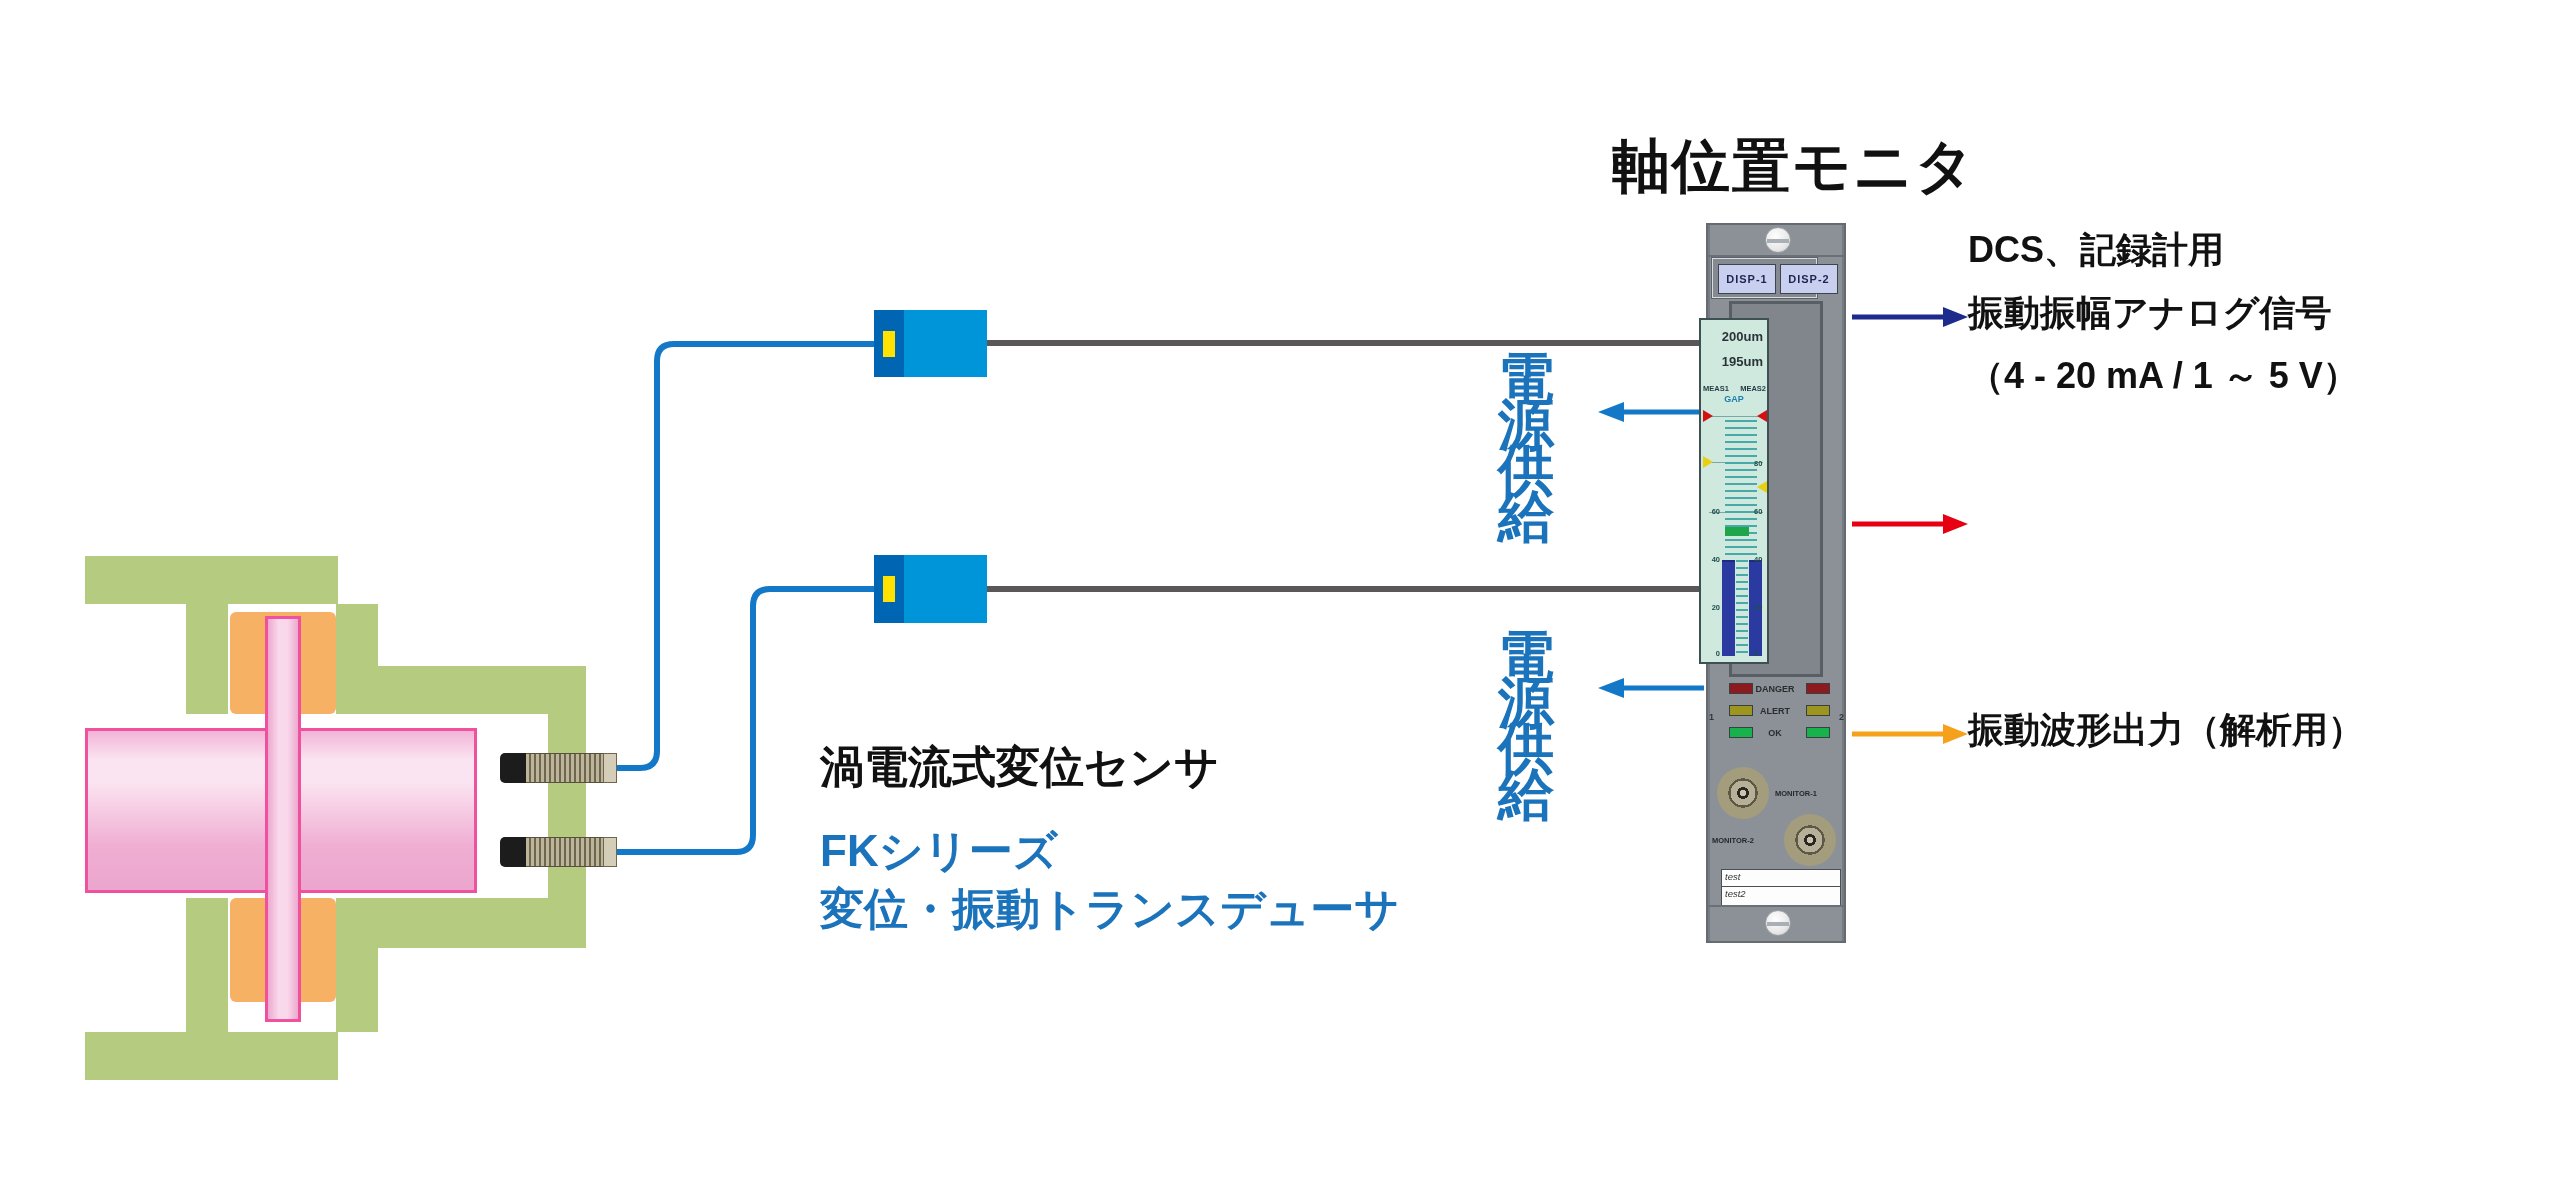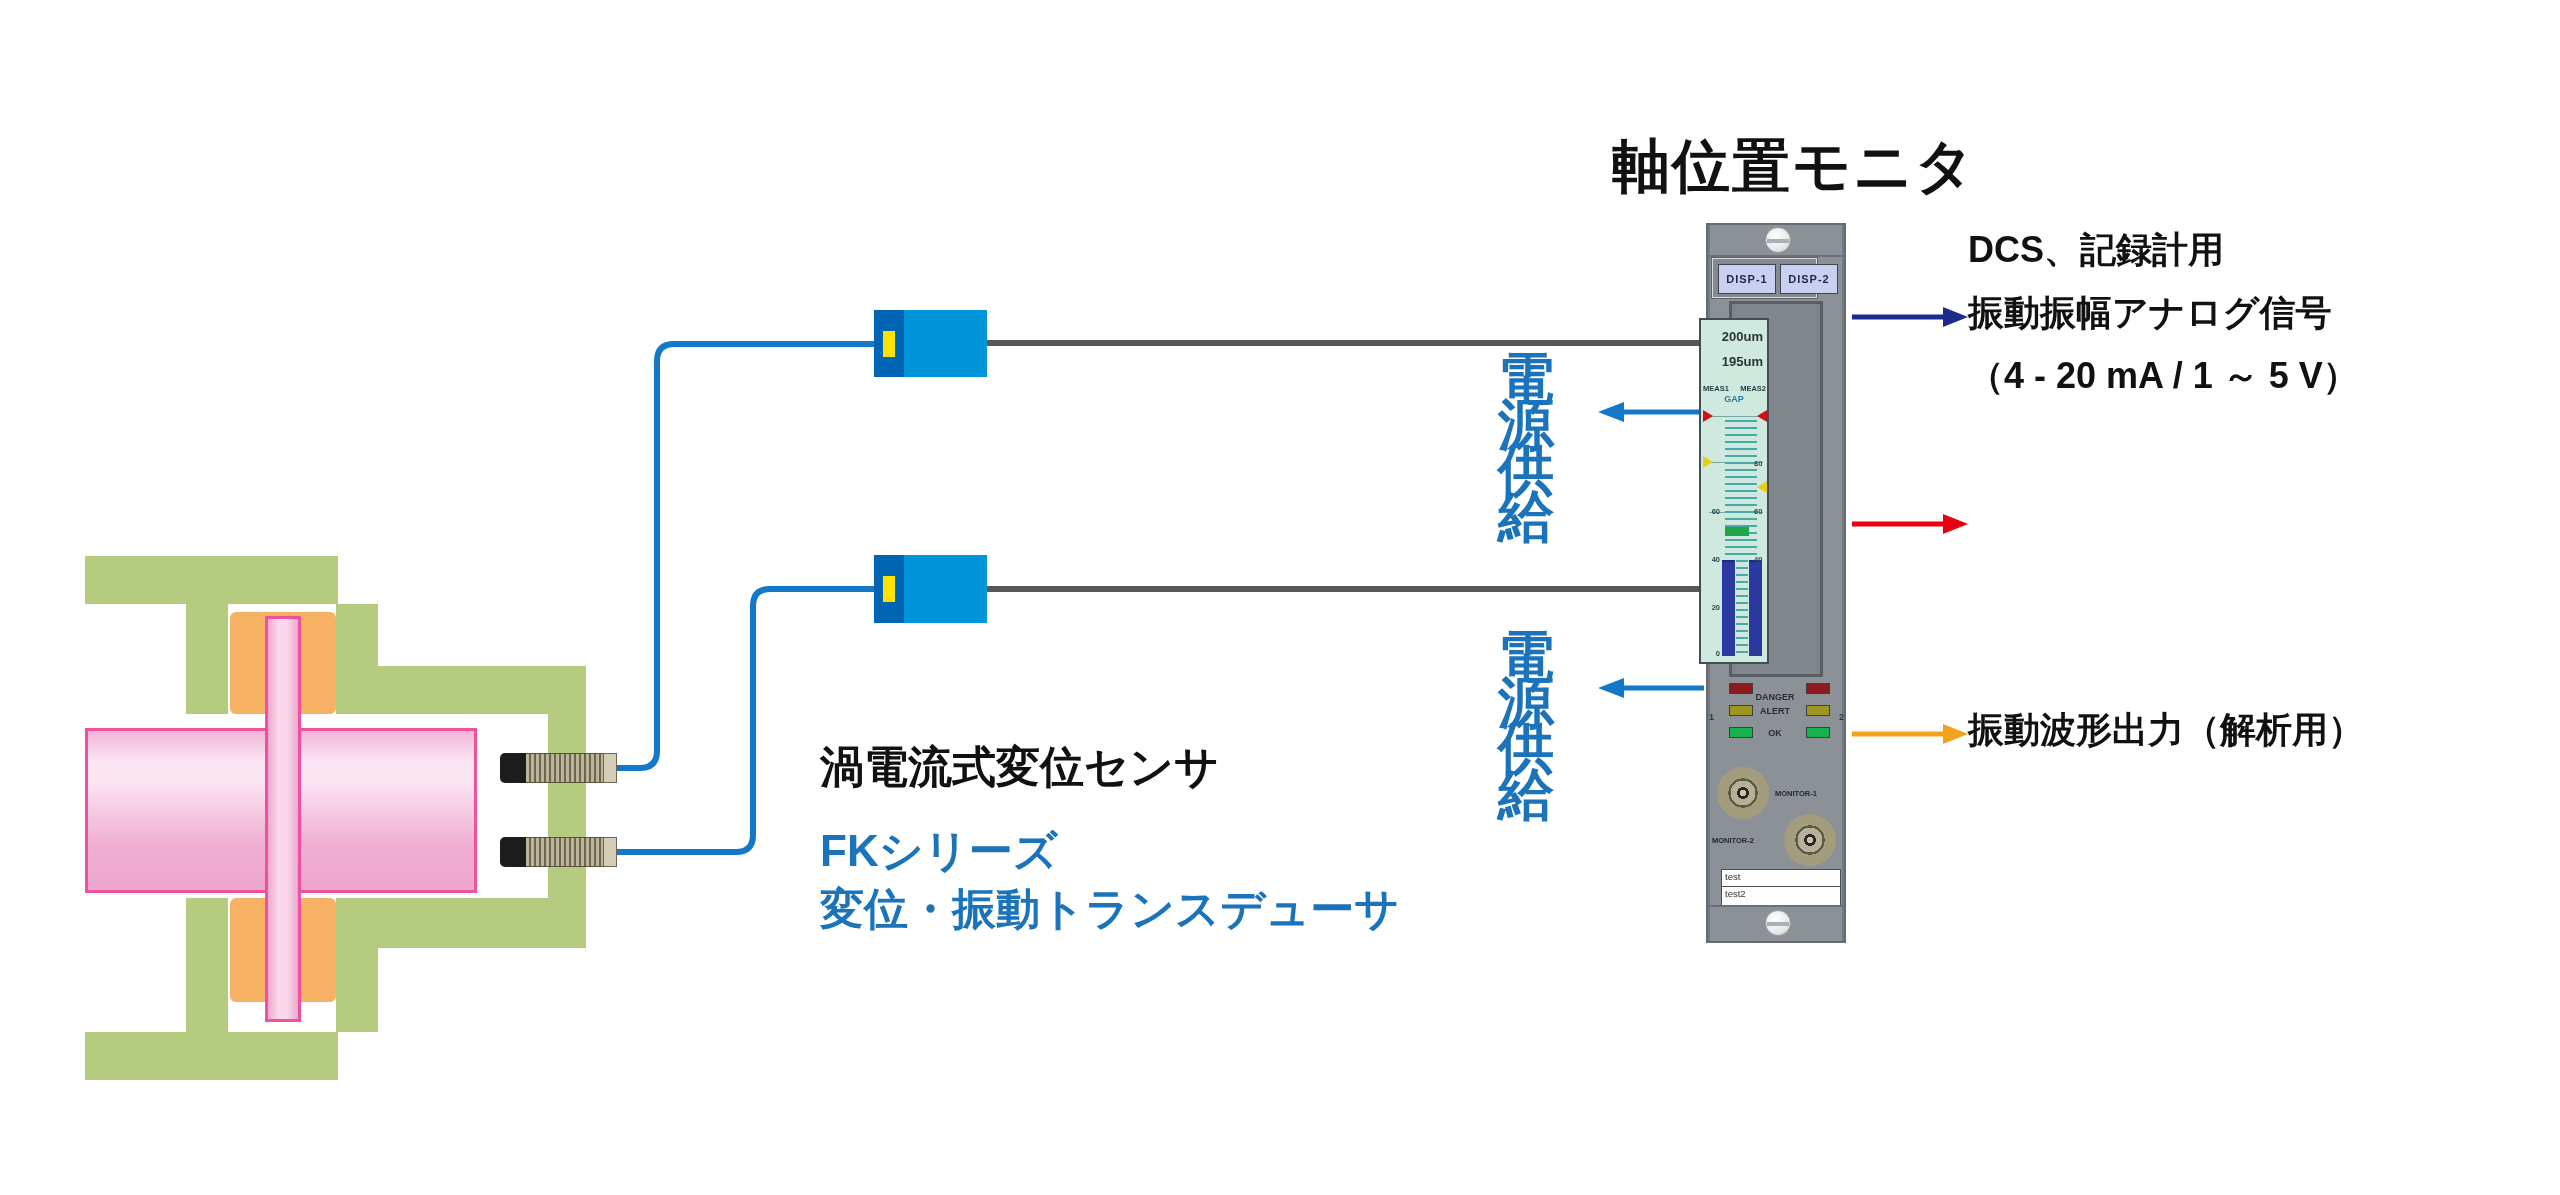--- a/index.html
+++ b/index.html
@@ -41,21 +41,21 @@
   .tri-l{width:0;height:0;border-top:6px solid transparent;border-bottom:6px solid transparent;border-right:10px solid;}
   .ticks{background:repeating-linear-gradient(180deg,#49a8a8 0 2px,rgba(0,0,0,0) 2px 7px);}
   .bluebar{position:absolute;width:13px;background:#2b3aa0;border-top:2px solid #1d2a80;}
   .scalenum{position:absolute;font-size:7.5px;color:#204f4e;font-weight:bold;line-height:8px;}
   .led{position:absolute;width:24px;height:11px;border:1px solid #3a3f44;box-sizing:border-box;}
   .ledlabel{position:absolute;left:1747px;width:56px;text-align:center;font-size:9px;font-weight:bold;color:#2a2d2f;}
   .chnum{position:absolute;font-size:9px;font-weight:bold;color:#33373a;}
   .bnc{position:absolute;width:52px;height:52px;border-radius:50%;background:radial-gradient(circle,#c9c4ae 0 8%,#2a2620 8% 16%,#b7b098 16% 34%,#5e5744 34% 40%,#a39d7e 40% 88%,#4a4438 88% 100%);}
   .bnclabel{position:absolute;font-size:7.5px;font-weight:bold;color:#23282c;}
   .strip{position:absolute;left:1721px;width:120px;height:20px;background:#fdfdfd;border:1px solid #4a4f54;
-         box-sizing:border-box;font-size:9.5px;color:#333;line-height:13px;padding-left:3px;}
+         box-sizing:border-box;font-size:9.5px;color:#333;line-height:13px;padding-left:3px;font-style:italic;}
   
   .jp{font-weight:bold;color:#111;white-space:pre-line;}
   .jp-blue{font-weight:bold;color:#1b74bb;white-space:pre-line;}
   .title-text{font-size:58px;letter-spacing:2px;}
   .big{font-size:36px;line-height:63px;}
   .power{font-size:56px;line-height:46px;text-align:left;}
 </style>
 </head>
 <body>
 
@@ -161,21 +161,21 @@
     <div class="scalenum" style="left:2px;width:17px;text-align:right;top:330px;">0</div>
     <div class="scalenum" style="left:53px;top:140px;">80</div>
     <div class="scalenum" style="left:53px;top:188px;">60</div>
     <div class="scalenum" style="left:53px;top:236px;">40</div>
     <div class="scalenum" style="left:53px;top:284px;">20</div>
     <div class="scalenum" style="left:53px;top:330px;">0</div>
   </div>
 
   <div class="abs led" style="left:1729px;top:683px;background:#8c1a1e;"></div>
   <div class="abs led" style="left:1806px;top:683px;background:#8c1a1e;"></div>
-  <div class="ledlabel" style="top:684px;margin-top:8px;">DANGER</div>
+  <div class="ledlabel" style="top:684px;">DANGER</div>
   <div class="abs led" style="left:1729px;top:705px;background:#9c951e;"></div>
   <div class="abs led" style="left:1806px;top:705px;background:#9c951e;"></div>
   <div class="ledlabel" style="top:706px;">ALERT</div>
   <div class="chnum" style="left:1709px;top:712px;">1</div>
   <div class="chnum" style="left:1839px;top:712px;">2</div>
   <div class="abs led" style="left:1729px;top:727px;background:#17b24b;"></div>
   <div class="abs led" style="left:1806px;top:727px;background:#17b24b;"></div>
   <div class="ledlabel" style="top:728px;">OK</div>
 
   <div class="bnc" style="left:1717px;top:767px;"></div>

